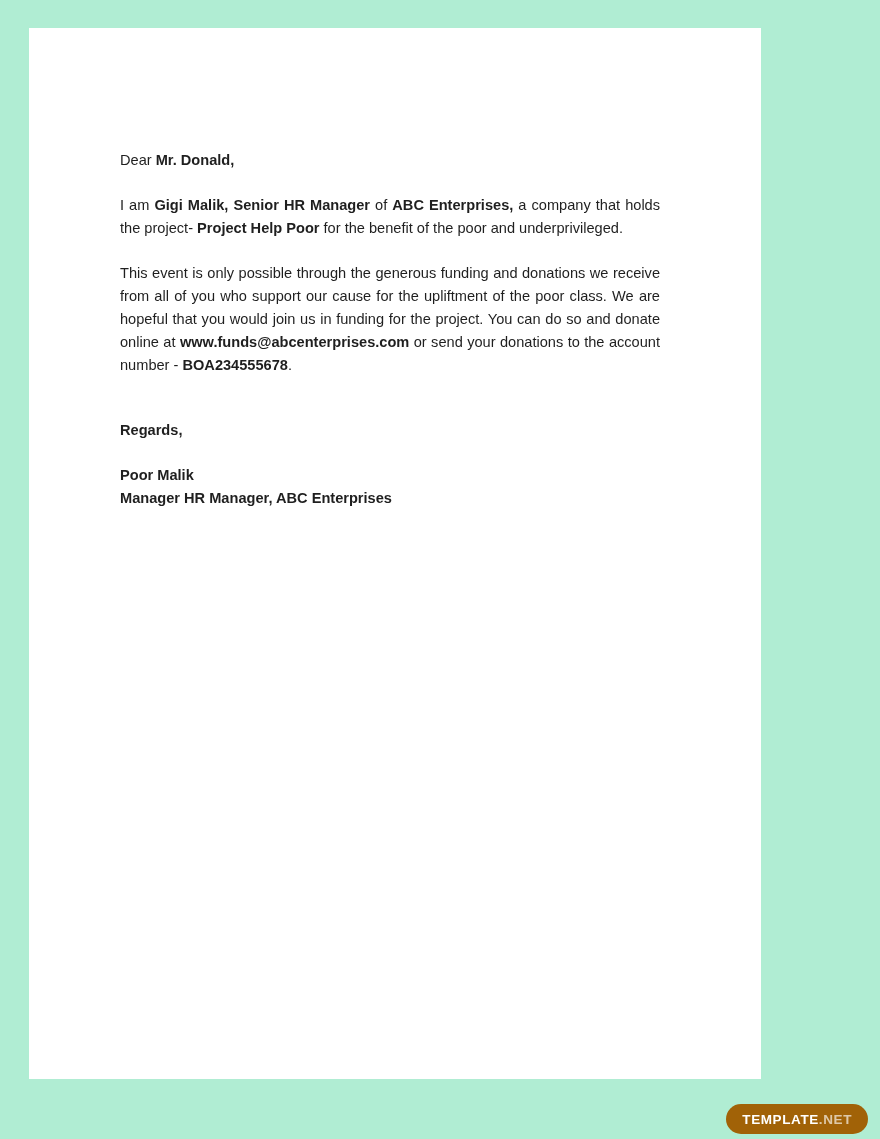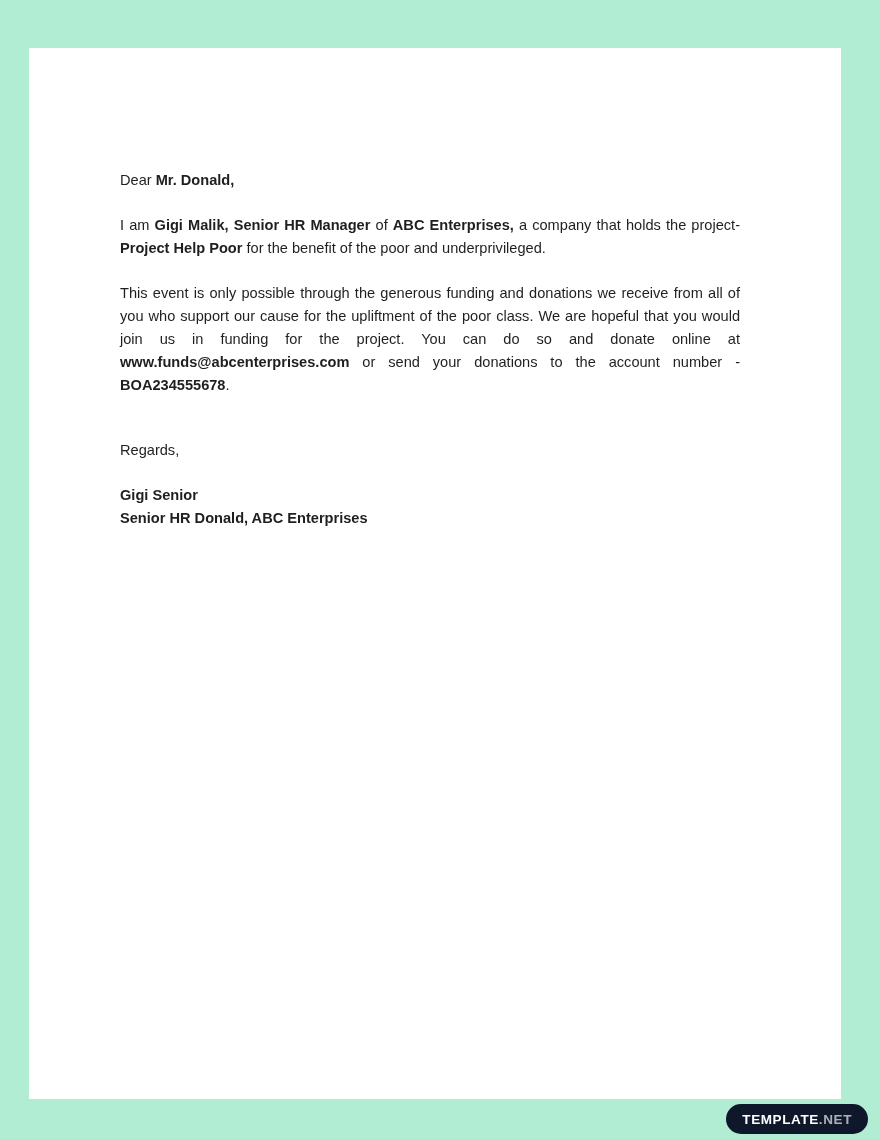--- a/index.html
+++ b/index.html
@@ -8,41 +8,41 @@
     font-family: "Liberation Sans", sans-serif;
     overflow: hidden;
   }
   .canvas {
     position: relative;
     width: 880px; height: 1139px;
     background: #b0edd3;
   }
   .paper {
     position: absolute;
-    left: 29px; top: 48px;
-    width: 812px; height: 1051px;
+    left: 29px; top: 28px;
+    width: 732px; height: 1051px;
     background: #ffffff;
   }
   .letter {
     box-sizing: border-box;
     padding: 121px 101px 0 91px;
     color: #1f1f1f;
     font-size: 14.6px;
     line-height: 23px;
   }
   .letter p {
     margin: 0 0 22px 0;
   }
   .letter p.justify {
     text-align: justify;
     text-justify: inter-word;
   }
   .letter .b { font-weight: bold; }
   
-  .letter p[data-name="paragraph-regards"] { margin-top: 42px; }
+  .letter p[data-name="paragraph-regards"] { margin-top: 42px; font-weight: bold; }
   
   .letter p[data-name="paragraph-sig-name"] { margin-bottom: 0; }
   .badge {
     position: absolute;
     right: 12px; top: 1104px;
     height: 30px;
     padding: 0 16px;
     border-radius: 15px;
     background: #a6cdb8;
     display: flex;
@@ -58,21 +58,21 @@
 </head>
 <body>
 
 <div class="canvas" data-name="page-background" style="background: rgb(176, 237, 211);">
   <div class="paper" data-name="letter-paper" style="background: rgb(255, 255, 255);">
     <div class="letter" data-name="letter-body" style="color: rgb(31, 31, 31);">
         <p data-name="paragraph-salutation"><span data-name="text-run">Dear </span><span class="b" data-name="bold-text-run">Mr. Donald,</span></p>
         <p data-name="paragraph-intro" class="justify"><span data-name="text-run">I am </span><span class="b" data-name="bold-text-run">Gigi Malik, Senior HR Manager</span><span data-name="text-run"> of </span><span class="b" data-name="bold-text-run">ABC Enterprises,</span><span data-name="text-run"> a company that holds the project- </span><span class="b" data-name="bold-text-run">Project Help Poor</span><span data-name="text-run"> for the benefit of the poor and underprivileged.</span></p>
         <p data-name="paragraph-funding" class="justify"><span data-name="text-run">This event is only possible through the generous funding and donations we receive from all of you who support our cause for the upliftment of the poor class. We are hopeful that you would join us in funding for the project. You can do so and donate online at </span><span class="b" data-name="bold-text-run">www.funds@abcenterprises.com</span><span data-name="text-run"> or send your donations to the account number - </span><span class="b" data-name="bold-text-run">BOA234555678</span><span data-name="text-run">.</span></p>
         <p data-name="paragraph-regards"><span data-name="text-run">Regards,</span></p>
-        <p data-name="paragraph-sig-name"><span class="b" data-name="bold-text-run">Gigi Senior</span></p>
-        <p data-name="paragraph-sig-title"><span class="b" data-name="bold-text-run">Senior HR Donald, ABC Enterprises</span></p>
+        <p data-name="paragraph-sig-name"><span class="b" data-name="bold-text-run">Poor Malik</span></p>
+        <p data-name="paragraph-sig-title"><span class="b" data-name="bold-text-run">Manager HR Manager, ABC Enterprises</span></p>
       </div>
   </div>
-  <div class="badge" data-name="template-net-watermark" style="background: #0f172a; text-align: center;">
+  <div class="badge" data-name="template-net-watermark" style="background: #a16207; text-align: center;">
     <span data-name="watermark-brand">TEMPLATE</span>
       <span class="tld" data-name="watermark-tld">.NET</span>
   </div>
 </div>
 
 </body></html>

